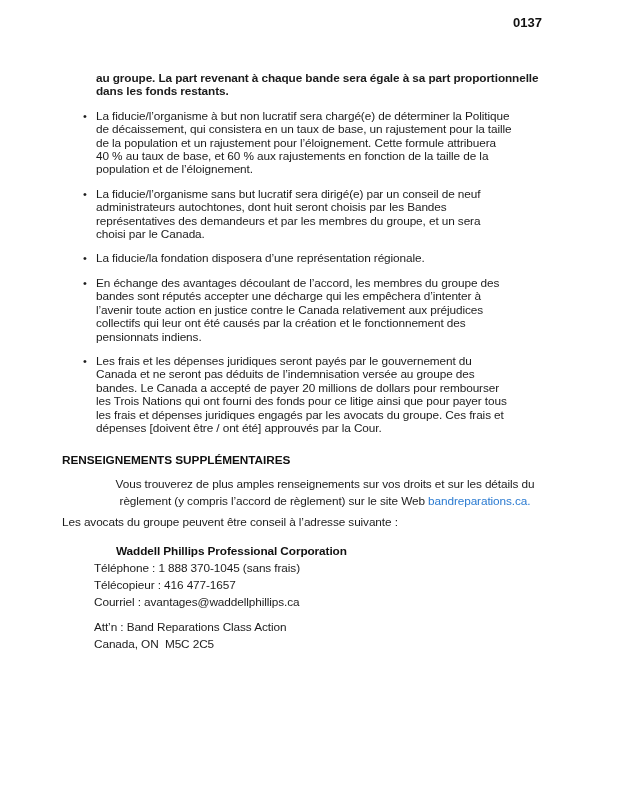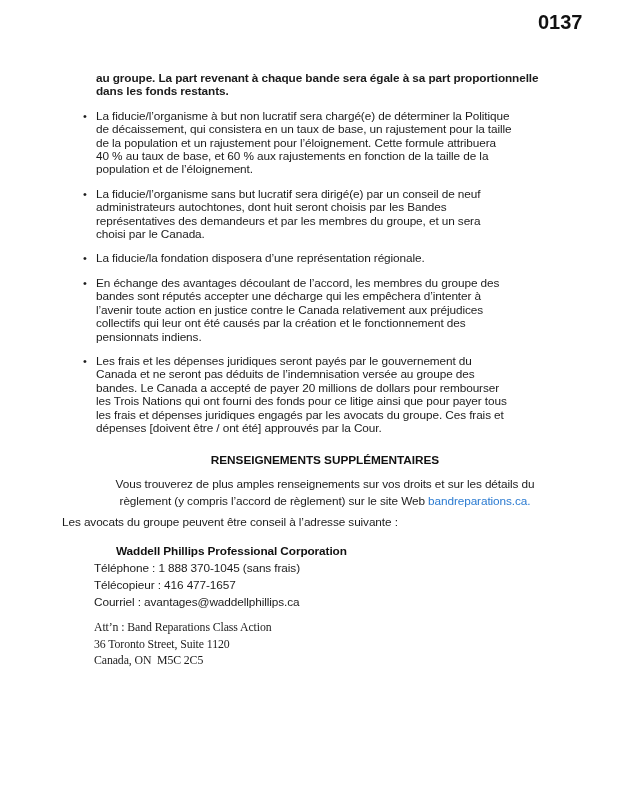--- a/index.html
+++ b/index.html
@@ -16,26 +16,25 @@
     font-family: "Liberation Sans", "DejaVu Sans", sans-serif;
     font-size: 11.8px;
     line-height: 13.4px;
     letter-spacing: -0.1px;
     color: #1c1c1c;
   }
   .page-number {
     position: absolute;
     top: 14px;
     left: 513px;
-    font-size: 20px;
+    font-size: 13px;
     font-weight: bold;
     line-height: 17px;
     letter-spacing: 0;
     color: #111111;
-    margin-left: 25px;
   }
   .content {
     padding: 72px 36px 0 62px;
   }
   .prewrap { white-space: pre-wrap; }
   .continuation {
     margin: 0 0 11px 34px;
     font-weight: bold;
   }
   ul.bullet-list {
@@ -53,21 +52,20 @@
     top: 0;
     font-size: 11px;
   }
   h2.section-heading {
     margin: 19px 0 8px 0;
     font-size: 11.8px;
     line-height: 13.4px;
     font-weight: bold;
     color: #111111;
     letter-spacing: -0.05px;
-    text-align: center;
   }
   .lower {
     line-height: 16.8px;
   }
   p.info-paragraph {
     margin: 0 0 4.5px 0;
     text-align: center;
   }
   p.info-paragraph a {
     color: #2b7bd1;
@@ -75,21 +73,20 @@
     margin-top: 46px;
   }
   p.lawyers-intro {
     margin: 0 0 12.5px 0;
   }
   .address-block-1 {
     margin: 0 0 8.5px 32px;
   }
   .address-block-2 {
     margin: 0 0 9px 32px;
-    font-family: Liberation Serif, serif;
   }
   .firm-name { font-weight: bold; color: #111111; margin-left: 22px; }
 </style>
 </head>
 <body>
 
 <div class="page">
 
   <div class="page-number">0137</div>
 
@@ -148,19 +145,18 @@
 
       <div class="address-block-1">
         <div class="firm-name">Waddell Phillips Professional Corporation</div>
         <div class="prewrap">Téléphone : 1 888 370-1045 (sans frais)</div>
         <div class="prewrap">Télécopieur : 416 477-1657</div>
         <div class="prewrap">Courriel : avantages@waddellphillips.ca</div>
       </div>
 
       <div class="address-block-2">
         <div class="prewrap">Att’n : Band Reparations Class Action</div>
-        <div class="prewrap">36 Toronto Street, Suite 1120</div>
         <div class="prewrap">Canada, ON  M5C 2C5</div>
       </div>
 
     </div>
   </div>
 </div>
 
 </body></html>

